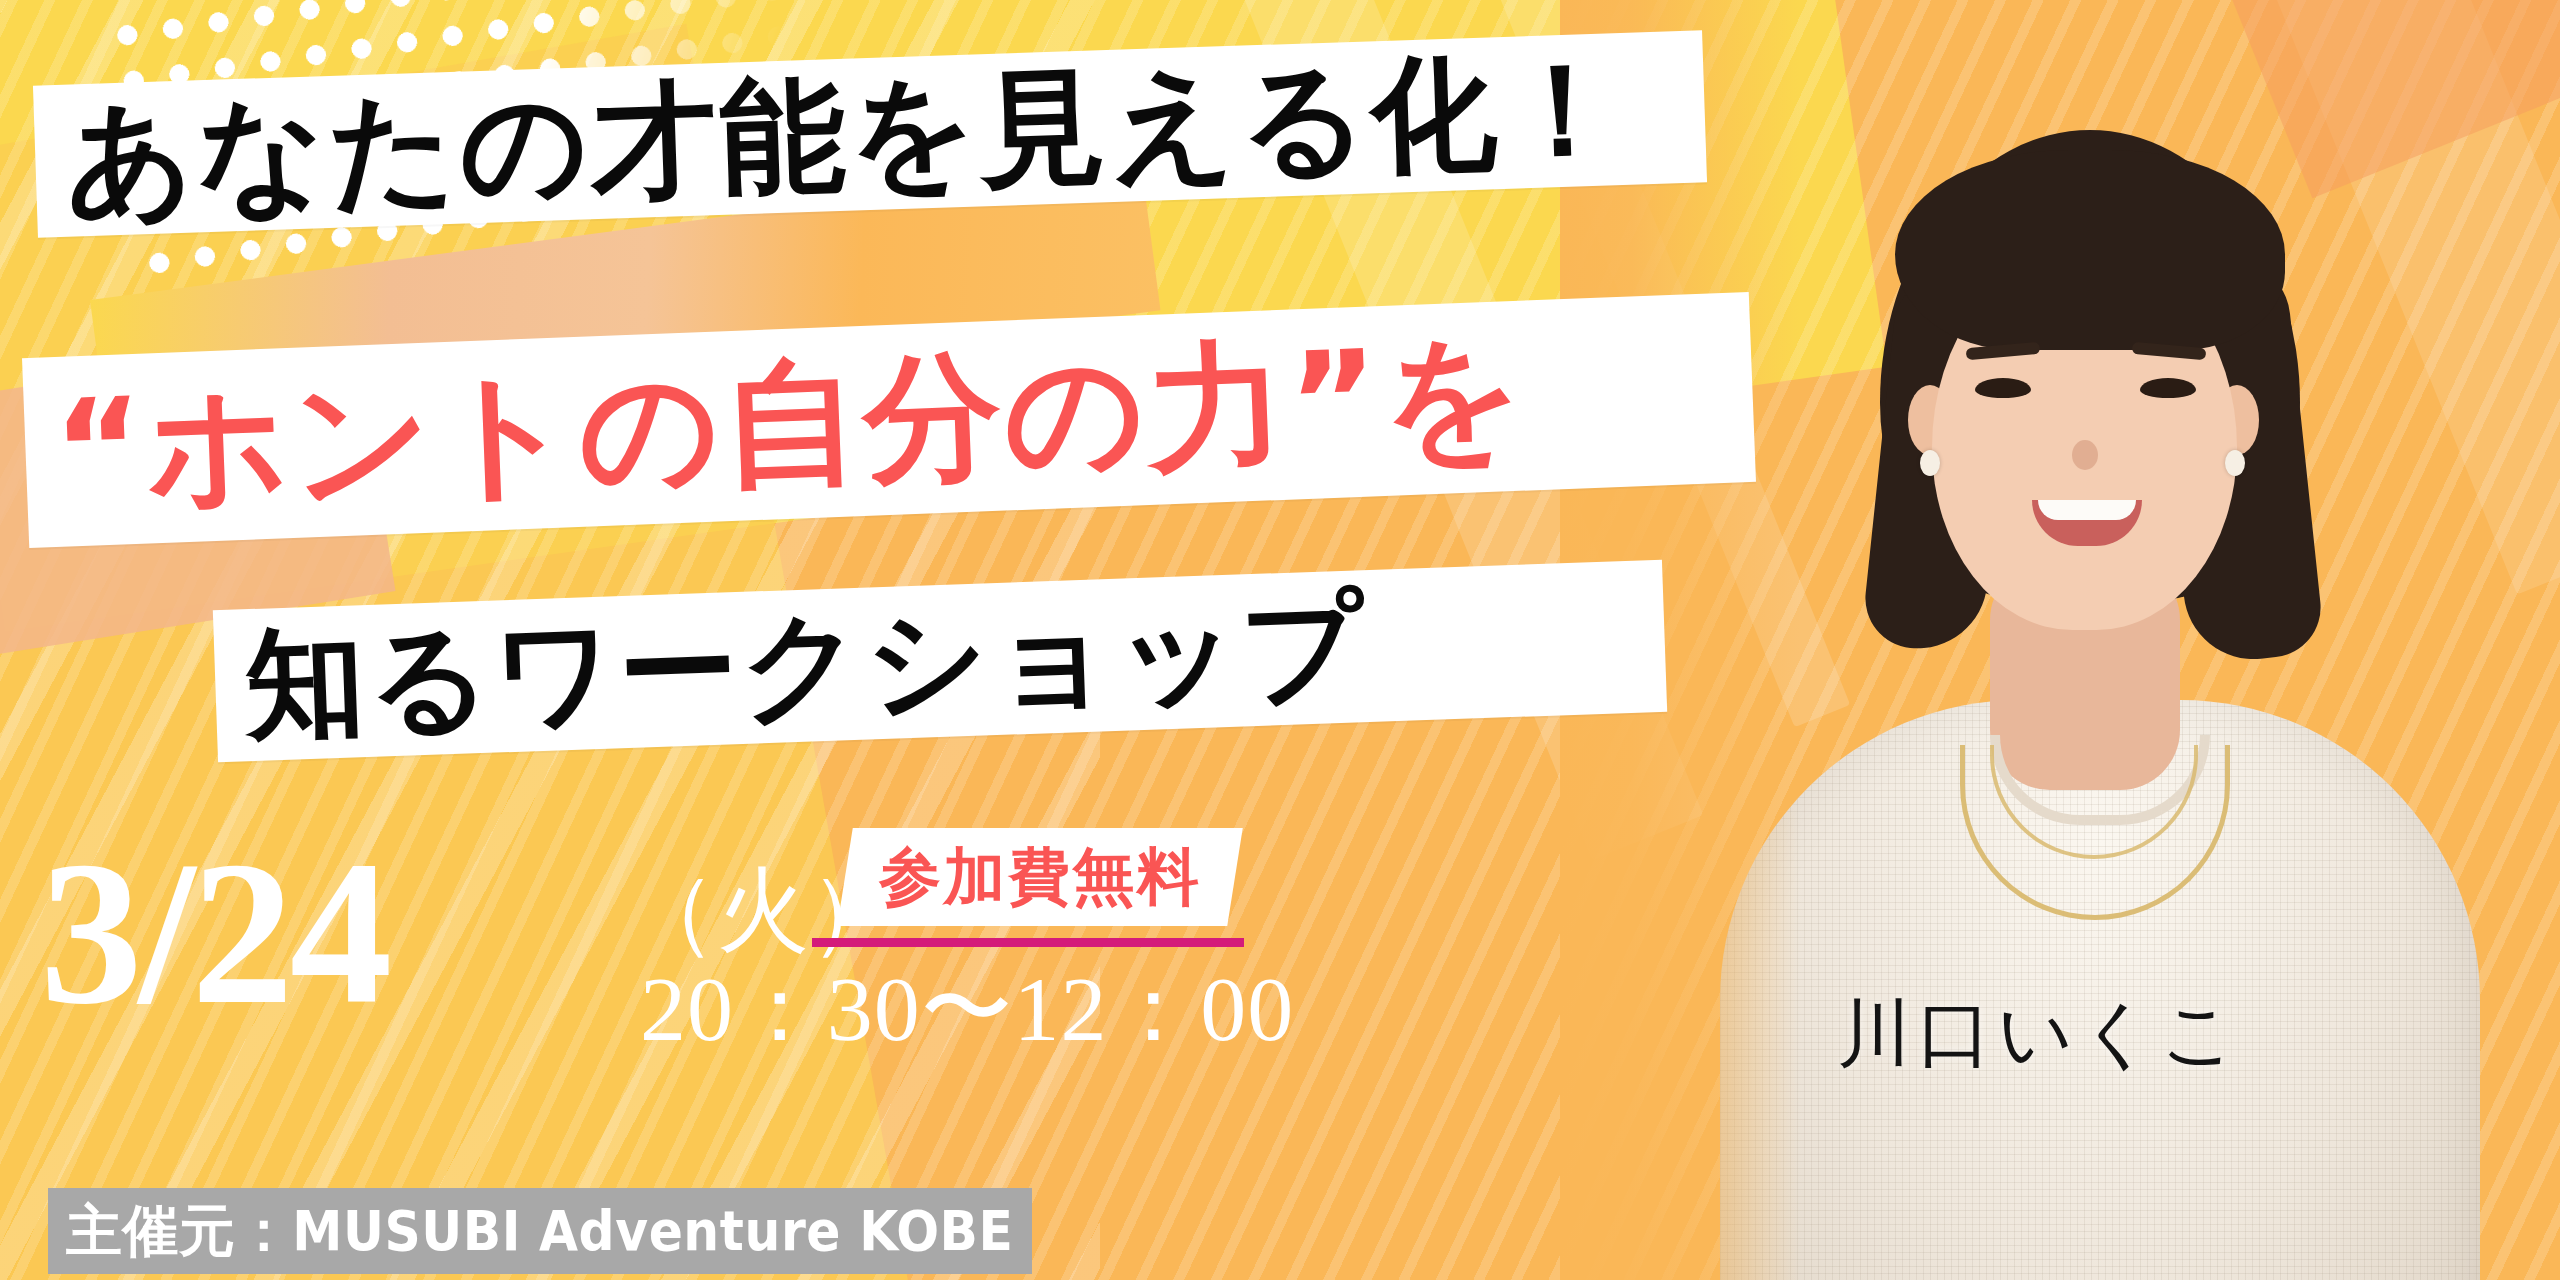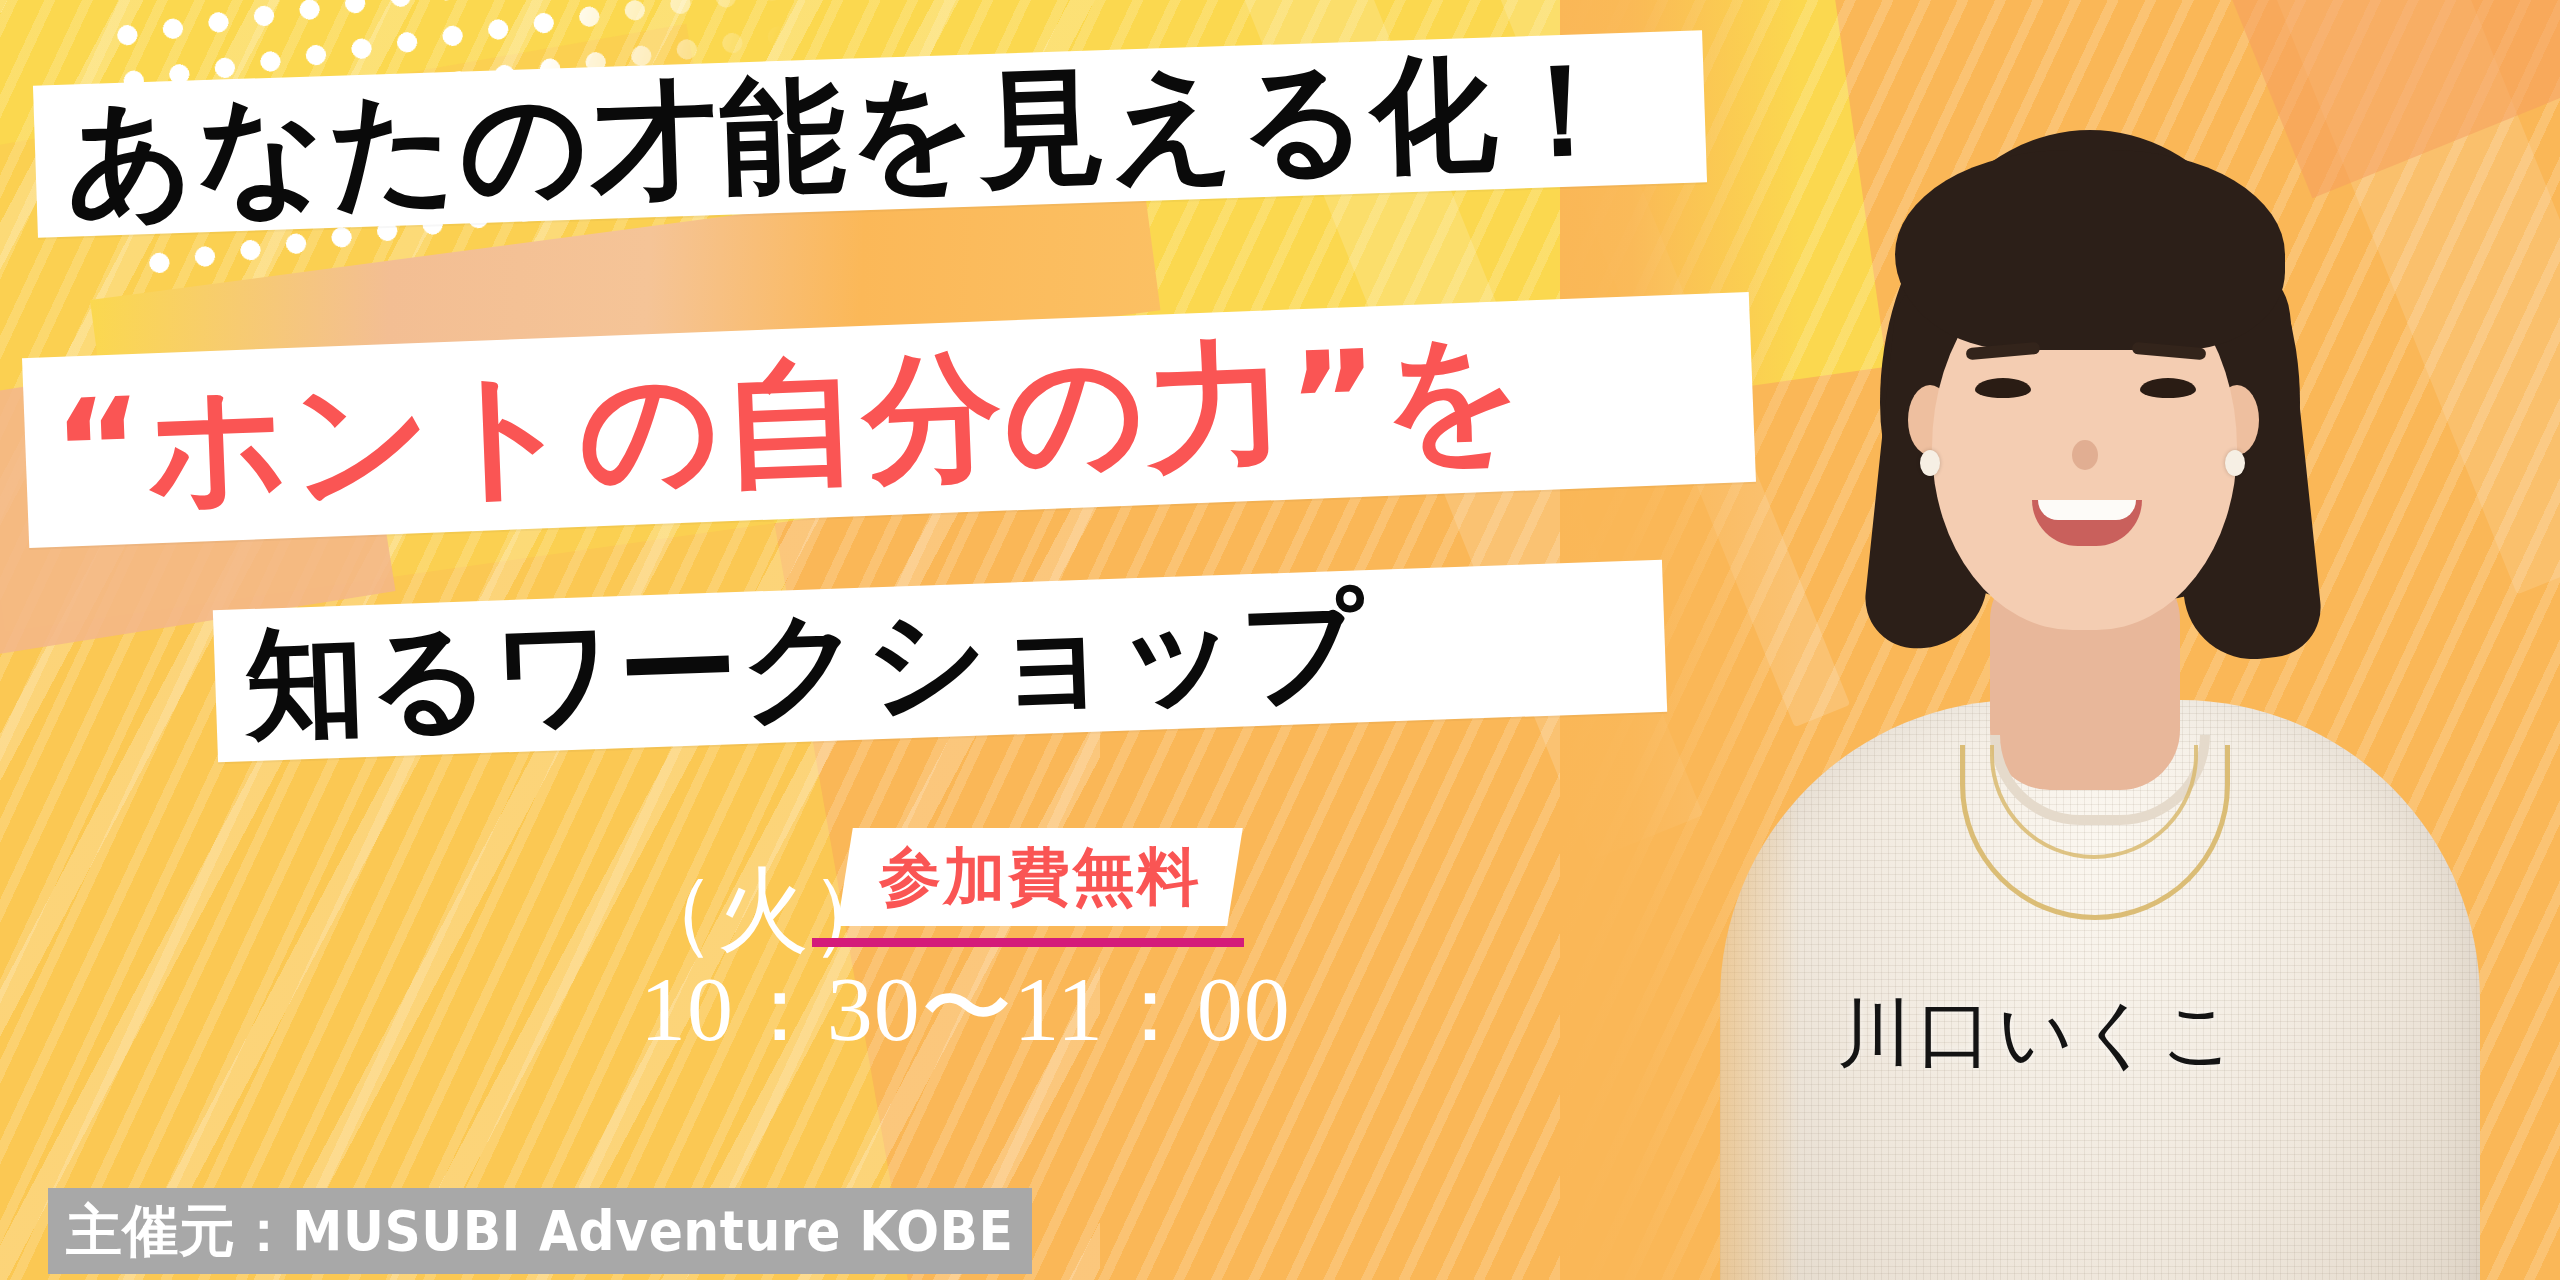--- a/index.html
+++ b/index.html
@@ -260,28 +260,29 @@
   <div class="band" id="band1">
     <span>あなたの才能を見える化！</span>
   </div>
   <div class="band" id="band2">
     <span>“ホントの自分の力”を</span>
   </div>
   <div class="band" id="band3">
     <span>知るワークショップ</span>
   </div>
 
+  <div class="date-big">3/24</div>
   <div class="date-dow">（火）</div>
 
   <div class="free-badge">
     <span>参加費無料</span>
   </div>
   <div class="free-underline"></div>
 
-  <div class="time-line">10：30〜11：00</div>
+  <div class="time-line">20：30〜12：00</div>
 
   <div class="host-box">
     <span>主催元：MUSUBI Adventure KOBE</span>
   </div>
 
   <div class="speaker">
     <div class="name">川口いくこ</div>
   </div>
 
 </div>

